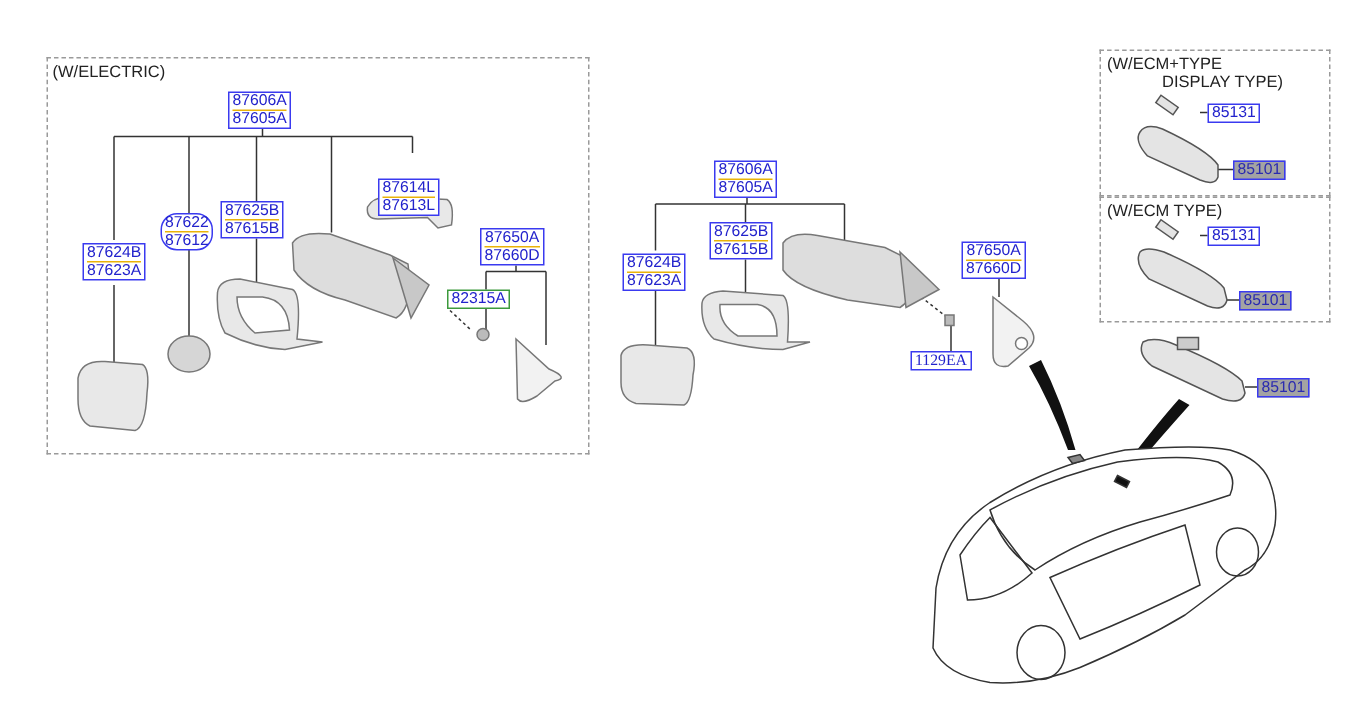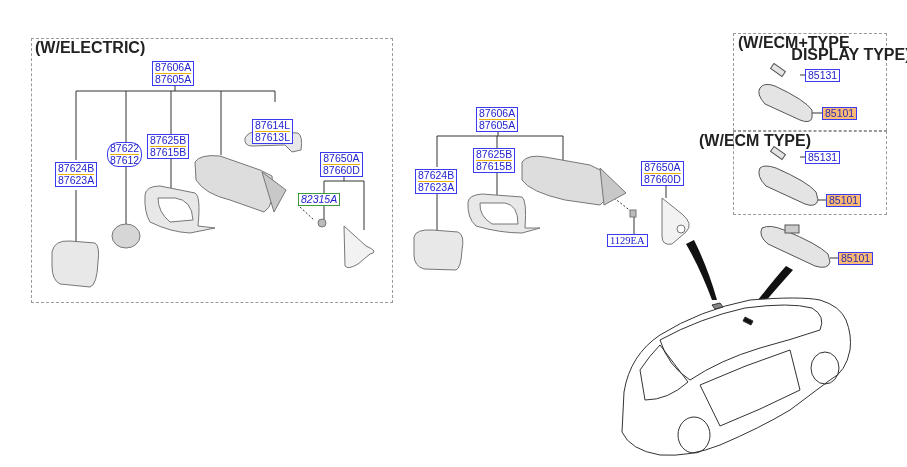--- a/index.html
+++ b/index.html
@@ -1,36 +1,36 @@
 <!DOCTYPE html>
 <html><head>
 <meta charset="utf-8">
 <style>
   html,body{margin:0;padding:0;background:#fff;}
   body{width:907px;height:467px;position:relative;overflow:hidden;font-family:"Liberation Sans",sans-serif;}
   .dash{position:absolute;border:1px dashed #9a9a9a;box-sizing:border-box;}
-  .cap{position:absolute;font-size:16px;color:#222;line-height:12px;white-space:pre;font-weight:bold;}
+  .cap{position:absolute;font-size:11px;color:#222;line-height:12px;white-space:pre;}
   .pn{position:absolute;border:1px solid #3a3af0;background:#fff;color:#2222cc;font-size:10.5px;line-height:11px;padding:0 2px;text-align:center;cursor:pointer;}
   .pn .l2{border-top:1px solid #eab308;display:block;}
   .pn.green{border-color:#3c9a3c;color:#2222cc;}
-  .pn.hl{background:#fdba74;color:#2a2ab0;border-color:#3a3af0;}
+  .pn.hl{background:#a3a3a3;color:#2a2ab0;border-color:#3a3af0;}
   svg{position:absolute;left:0;top:0;}
 </style>
 </head>
 <body>
 
 <div class="dash" style="left:31px;top:38px;width:362px;height:265px;"></div>
 <div class="cap" style="left:35px;top:42px;">(W/ELECTRIC)</div>
 
 <div class="dash" style="left:733px;top:33px;width:154px;height:98px;"></div>
 <div class="cap" style="left:738px;top:37px;">(W/ECM+TYPE
             DISPLAY TYPE)</div>
 
 <div class="dash" style="left:733px;top:131px;width:154px;height:84px;"></div>
-<div class="cap" style="left:699px;top:135px;">(W/ECM TYPE)</div>
+<div class="cap" style="left:738px;top:135px;">(W/ECM TYPE)</div>
 
 <svg width="907" height="467">
   <g stroke="#333" stroke-width="1" fill="none">
 
     <line x1="175" y1="81" x2="175" y2="91"></line>
     <line x1="76" y1="91" x2="275" y2="91"></line>
     <line x1="76" y1="91" x2="76" y2="160"></line>
     <line x1="76" y1="190" x2="76" y2="248"></line>
     <line x1="126" y1="91" x2="126" y2="142"></line>
     <line x1="126" y1="164" x2="126" y2="225"></line>
@@ -127,21 +127,21 @@
   <span class="l2">87615B</span>
 </div>
 <div class="pn" style="left:252px;top:119px;">
   <span>87614L</span>
   <span class="l2">87613L</span>
 </div>
 <div class="pn" style="left:320px;top:152px;">
   <span>87650A</span>
   <span class="l2">87660D</span>
 </div>
-<div class="pn green" style="left:298px;top:193px;font-style:italic;">82315A</div>
+<div class="pn green" style="left:298px;top:193px;">82315A</div>
 
 <div class="pn" style="left:476px;top:107px;">
   <span>87606A</span>
   <span class="l2">87605A</span>
 </div>
 <div class="pn" style="left:415px;top:169px;">
   <span>87624B</span>
   <span class="l2">87623A</span>
 </div>
 <div class="pn" style="left:473px;top:148px;">

